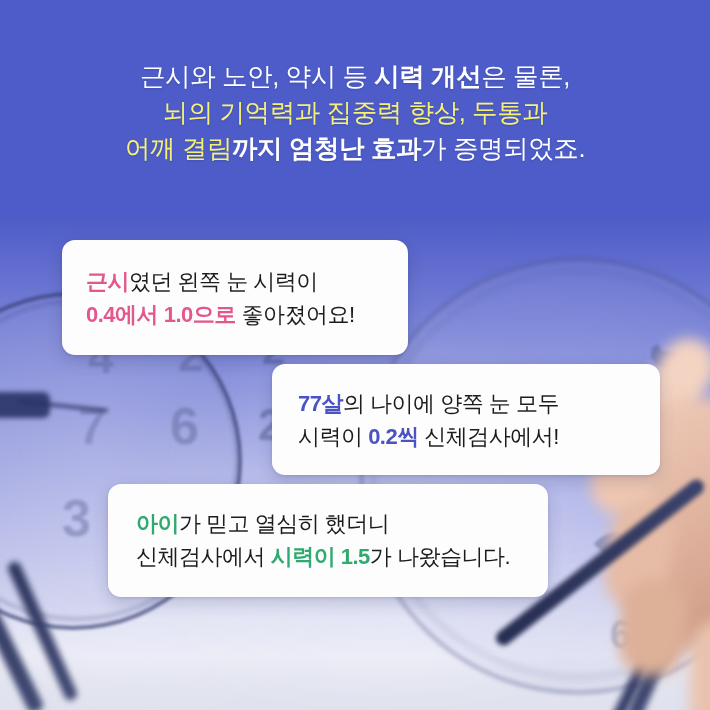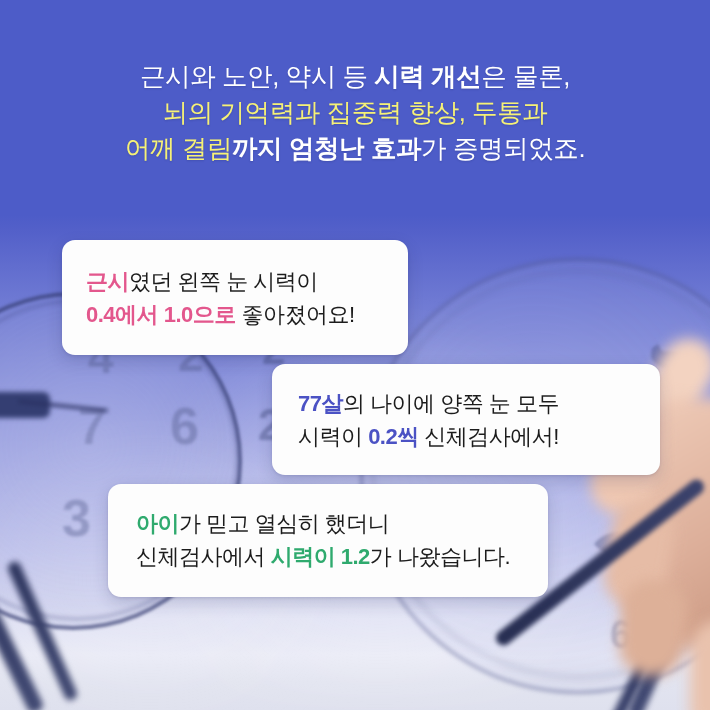--- a/index.html
+++ b/index.html
@@ -281,16 +281,16 @@
     <span class="ln"><span class="pink">0.4에서 1.0으로</span><span> 좋아졌어요!</span></span>
   </div>
 
   <div class="card" id="card2">
     <span class="ln"><span class="blue">77살</span><span>의 나이에 양쪽 눈 모두</span></span>
     <span class="ln"><span>시력이 </span><span class="blue">0.2씩</span><span> 신체검사에서!</span></span>
   </div>
 
   <div class="card" id="card3">
     <span class="ln"><span class="green">아이</span><span>가 믿고 열심히 했더니</span></span>
-    <span class="ln"><span>신체검사에서 </span><span class="green">시력이 1.2</span><span>가 나왔습니다.</span></span>
+    <span class="ln"><span>신체검사에서 </span><span class="green">시력이 1.5</span><span>가 나왔습니다.</span></span>
   </div>
 
 </div>
 
 </body></html>

